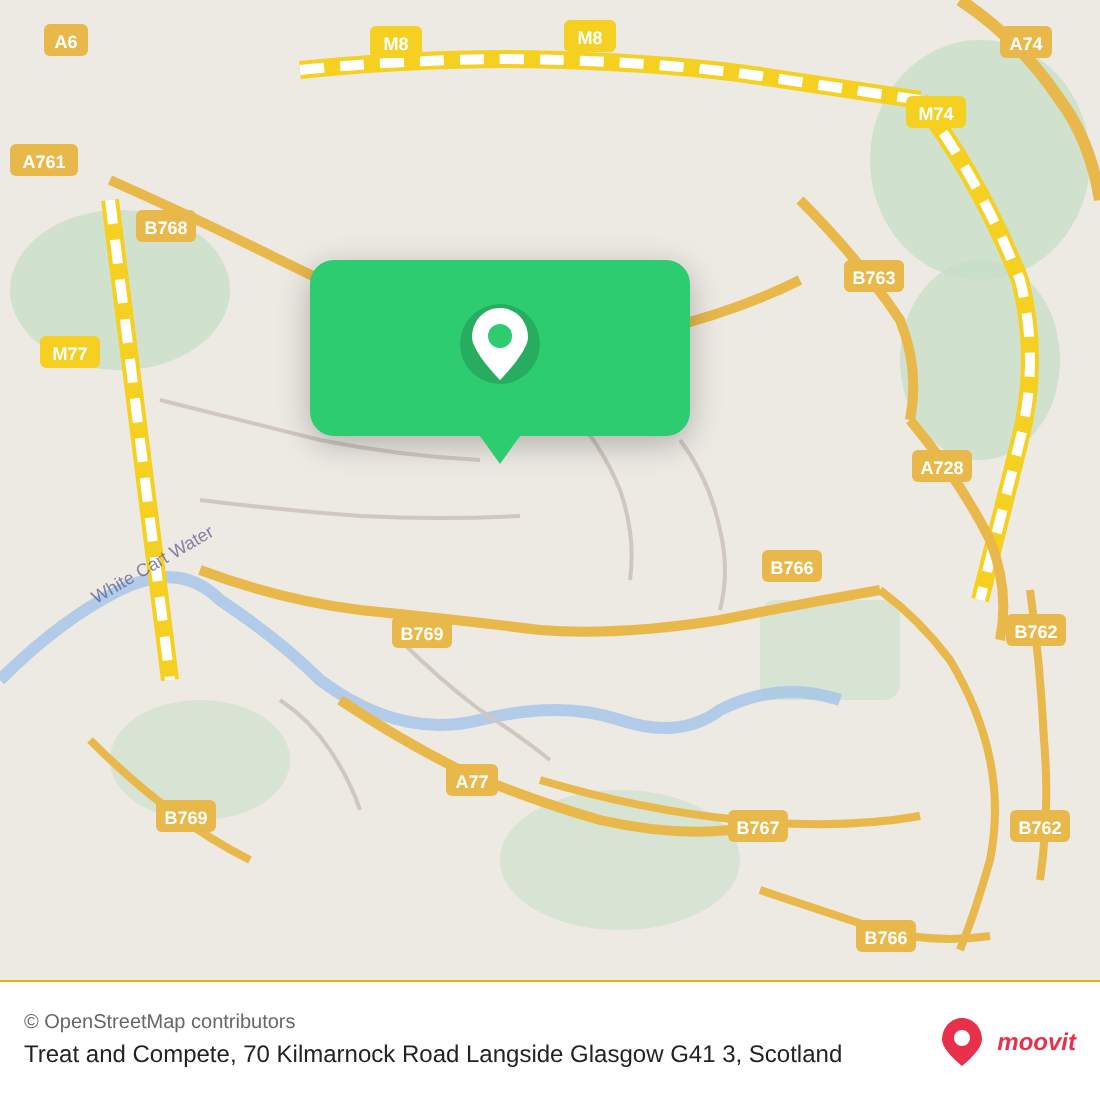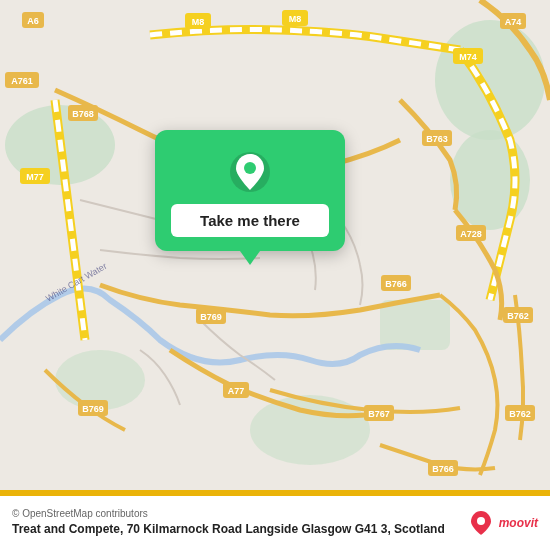--- a/index.html
+++ b/index.html
@@ -21,40 +21,40 @@
     }
 
     
     #footer {
       width: 550px;
       height: 60px;
       background: white;
       display: flex;
       align-items: center;
       padding: 0 12px;
-      border-top: 6px solid #eab308;
+      border-top: 1px solid #eab308;
       justify-content: space-between;
     }
 
     .footer-left {
       display: flex;
       flex-direction: column;
       flex: 1;
     }
 
     .copyright-text {
       font-size: 10px;
       color: #666;
       margin-bottom: 2px;
     }
 
     .address-text {
       font-size: 12px;
       color: #222;
-      font-weight: 700;
+      font-weight: 400;
       line-height: 1.4;
     }
 
     .moovit-logo {
       display: flex;
       align-items: center;
       gap: 4px;
       flex-shrink: 0;
     }
 
@@ -240,21 +240,20 @@
     <text x="48" y="302" font-size="9" fill="#558" transform="rotate(-30, 48, 302)" opacity="0.7">White Cart Water</text>
   </svg>
 
   <div class="popup-card">
 
     <svg class="location-pin-icon" viewBox="0 0 44 44" xmlns="http://www.w3.org/2000/svg">
       <circle cx="22" cy="22" r="20" fill="rgba(0,0,0,0.15)"></circle>
       <path d="M22 4 C14 4 8 10.5 8 18.5 C8 26 22 40 22 40 C22 40 36 26 36 18.5 C36 10.5 30 4 22 4 Z" fill="white"></path>
       <circle cx="22" cy="18" r="6" fill="#2ecc71"></circle>
     </svg>
-    <button class="take-me-there-btn">Take me there</button>
   </div>
 </div>
 
 <div id="footer">
   <div class="footer-left">
     <span class="copyright-text">© OpenStreetMap contributors</span>
     <span class="address-text">Treat and Compete, 70 Kilmarnock Road Langside Glasgow G41 3, Scotland</span>
   </div>
   <div class="moovit-logo">
 

